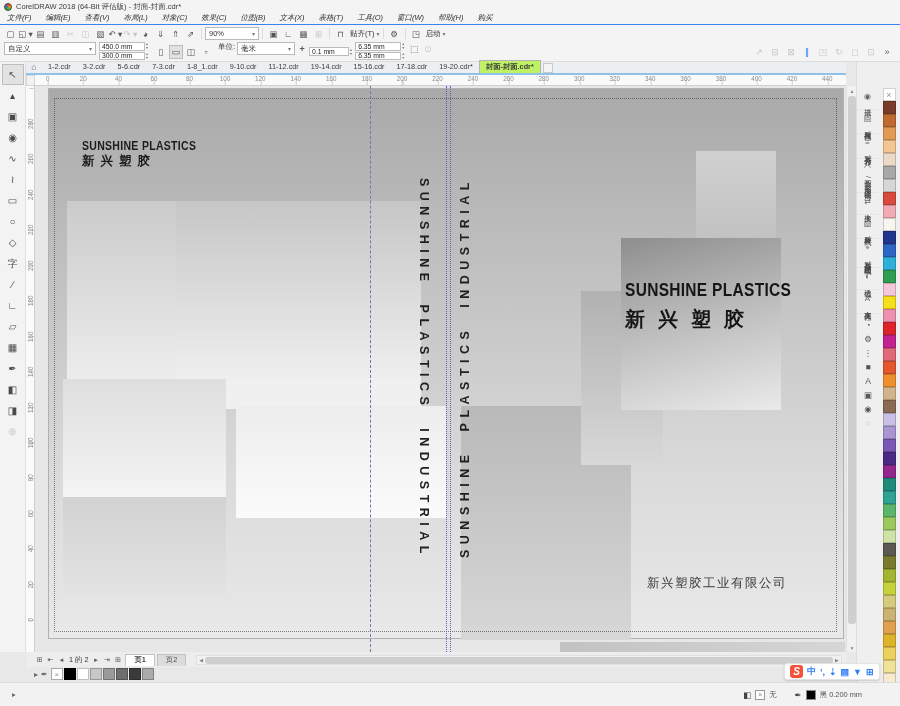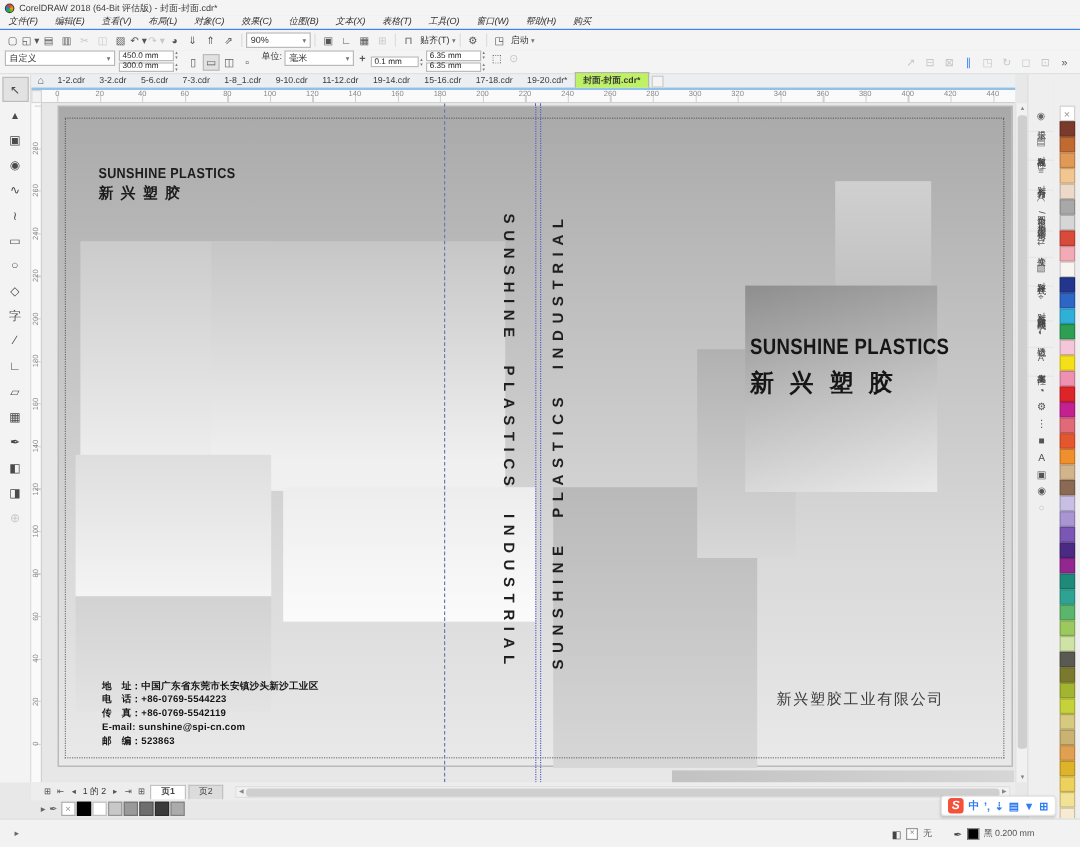--- a/index.html
+++ b/index.html
@@ -386,27 +386,20 @@
     <div class="spine spine-l">SUNSHINE  PLASTICS  INDUSTRIAL</div>
     <div class="spine spine-r">SUNSHINE  PLASTICS  INDUSTRIAL</div>
 
     <div class="front-logo">
       <div class="en">SUNSHINE PLASTICS</div>
       <div class="cn">新兴塑胶</div>
     </div>
 
     <div class="company">新兴塑胶工业有限公司</div>
 
-    <div class="address">
-        <div class="addr-line">地　址：中国广东省东莞市长安镇沙头新沙工业区</div>
-        <div class="addr-line">电　话：+86-0769-5544223</div>
-        <div class="addr-line">传　真：+86-0769-5542119</div>
-        <div class="addr-line">E-mail: sunshine@spi-cn.com</div>
-        <div class="addr-line">邮　编：523863</div>
-      </div>
   </div>
   <div class="off-strip"></div>
   <div class="guide g1"></div>
   <div class="guide g2"></div>
   <div class="guide g3"></div>
 </div>
 
 <div class="vscroll">
   <div class="arrow">▲</div>
   <div class="vthumb"></div>

